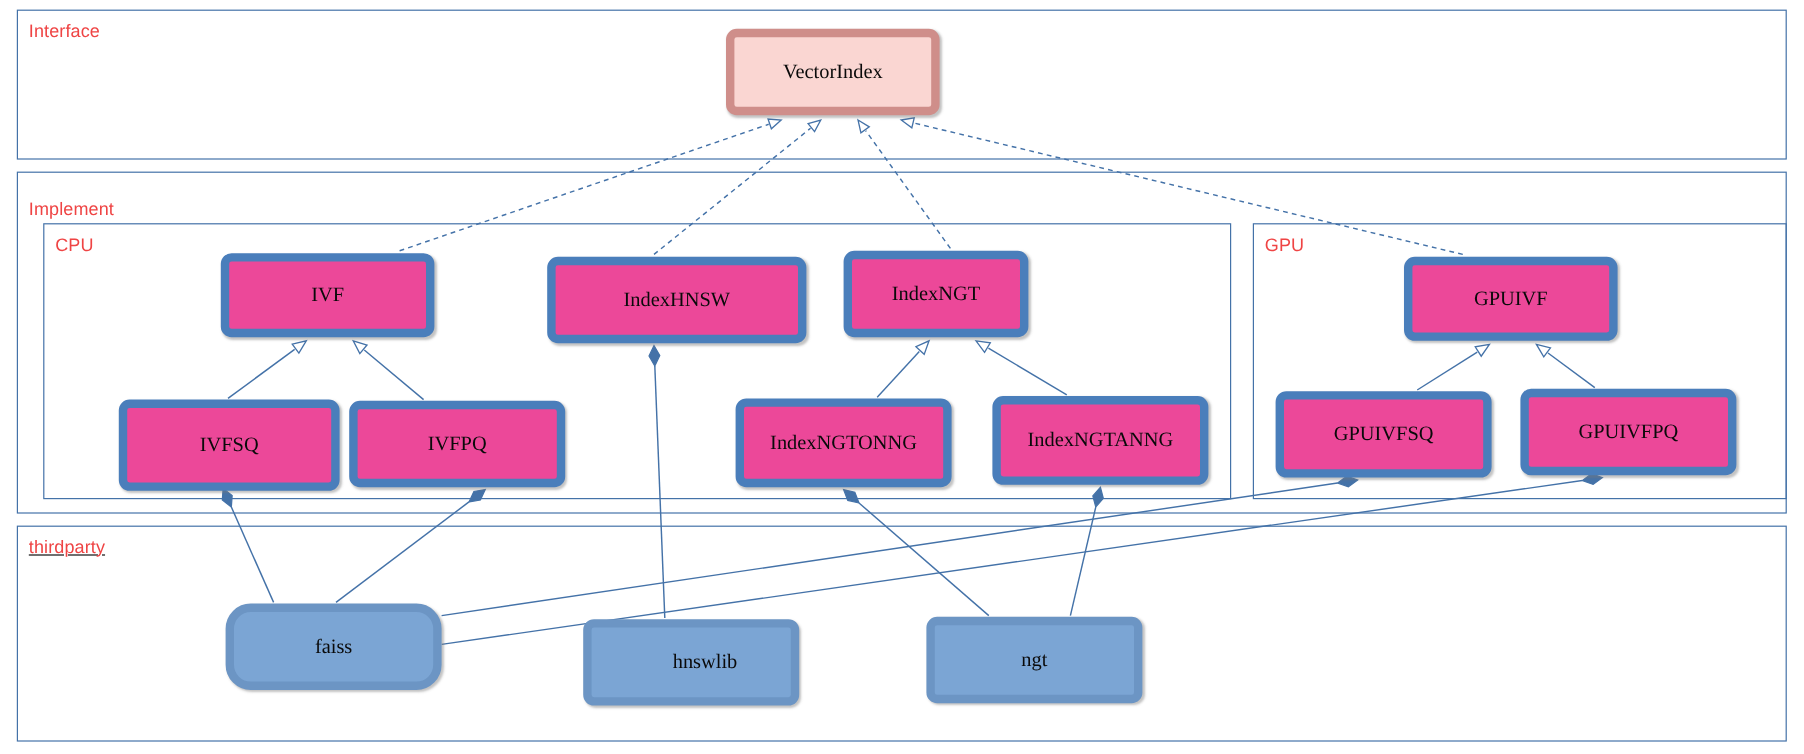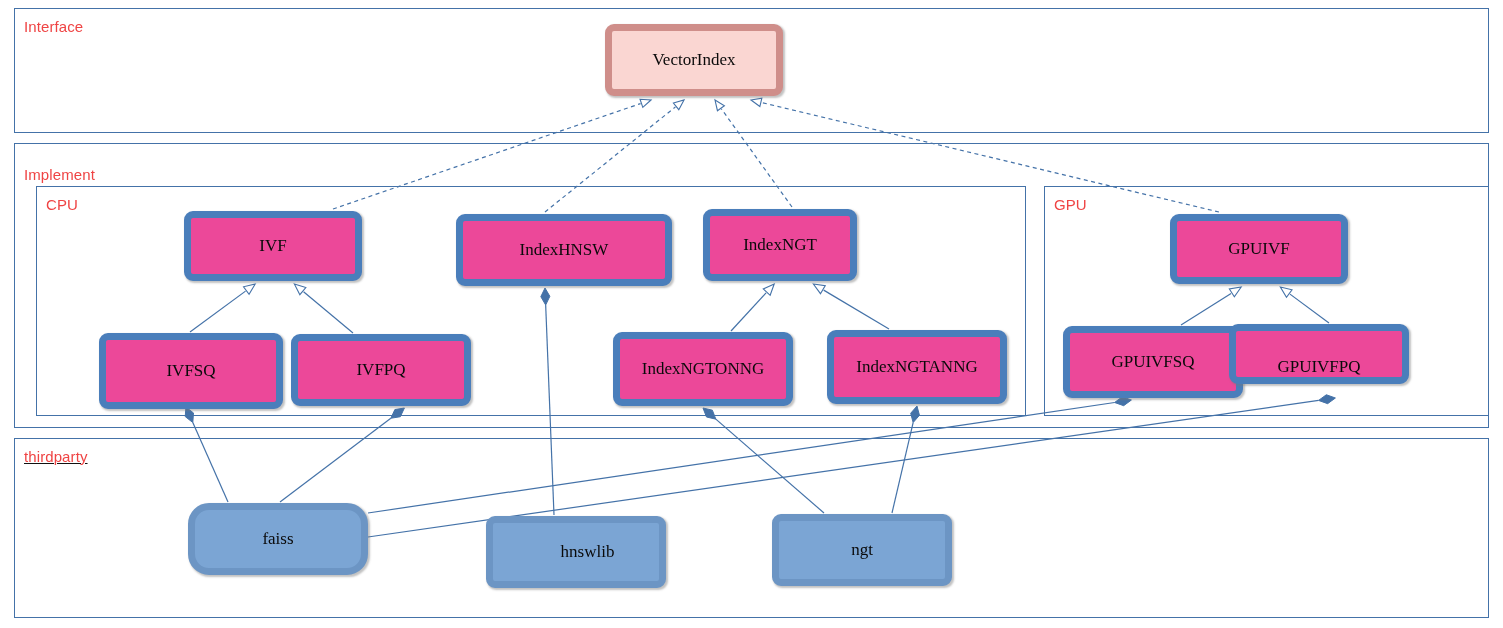--- a/index.html
+++ b/index.html
@@ -128,21 +128,21 @@
       </div>
       <div class="node impl" style="left: 613px; top: 332px; width: 180px; height: 74px;">
         <span>IndexNGTONNG</span>
       </div>
       <div class="node impl" style="left: 827px; top: 330px; width: 180px; height: 74px;">
         <span>IndexNGTANNG</span>
       </div>
       <div class="node impl" style="left: 1063px; top: 326px; width: 180px; height: 72px;">
         <span>GPUIVFSQ</span>
       </div>
-      <div class="node impl" style="left: 1229px; top: 324px; width: 180px; height: 60px; align-items: flex-end;">
+      <div class="node impl" style="left: 1267px; top: 324px; width: 180px; height: 72px;">
         <span>GPUIVFPQ</span>
       </div>
       <div class="node third" style="left: 188px; top: 503px; width: 180px; height: 72px; border-radius: 21px;">
         <span>faiss</span>
       </div>
       <div class="node third" style="left: 486px; top: 516px; width: 180px; height: 72px; padding-left: 23px;">
         <span>hnswlib</span>
       </div>
       <div class="node third" style="left: 772px; top: 514px; width: 180px; height: 72px;">
         <span>ngt</span>

